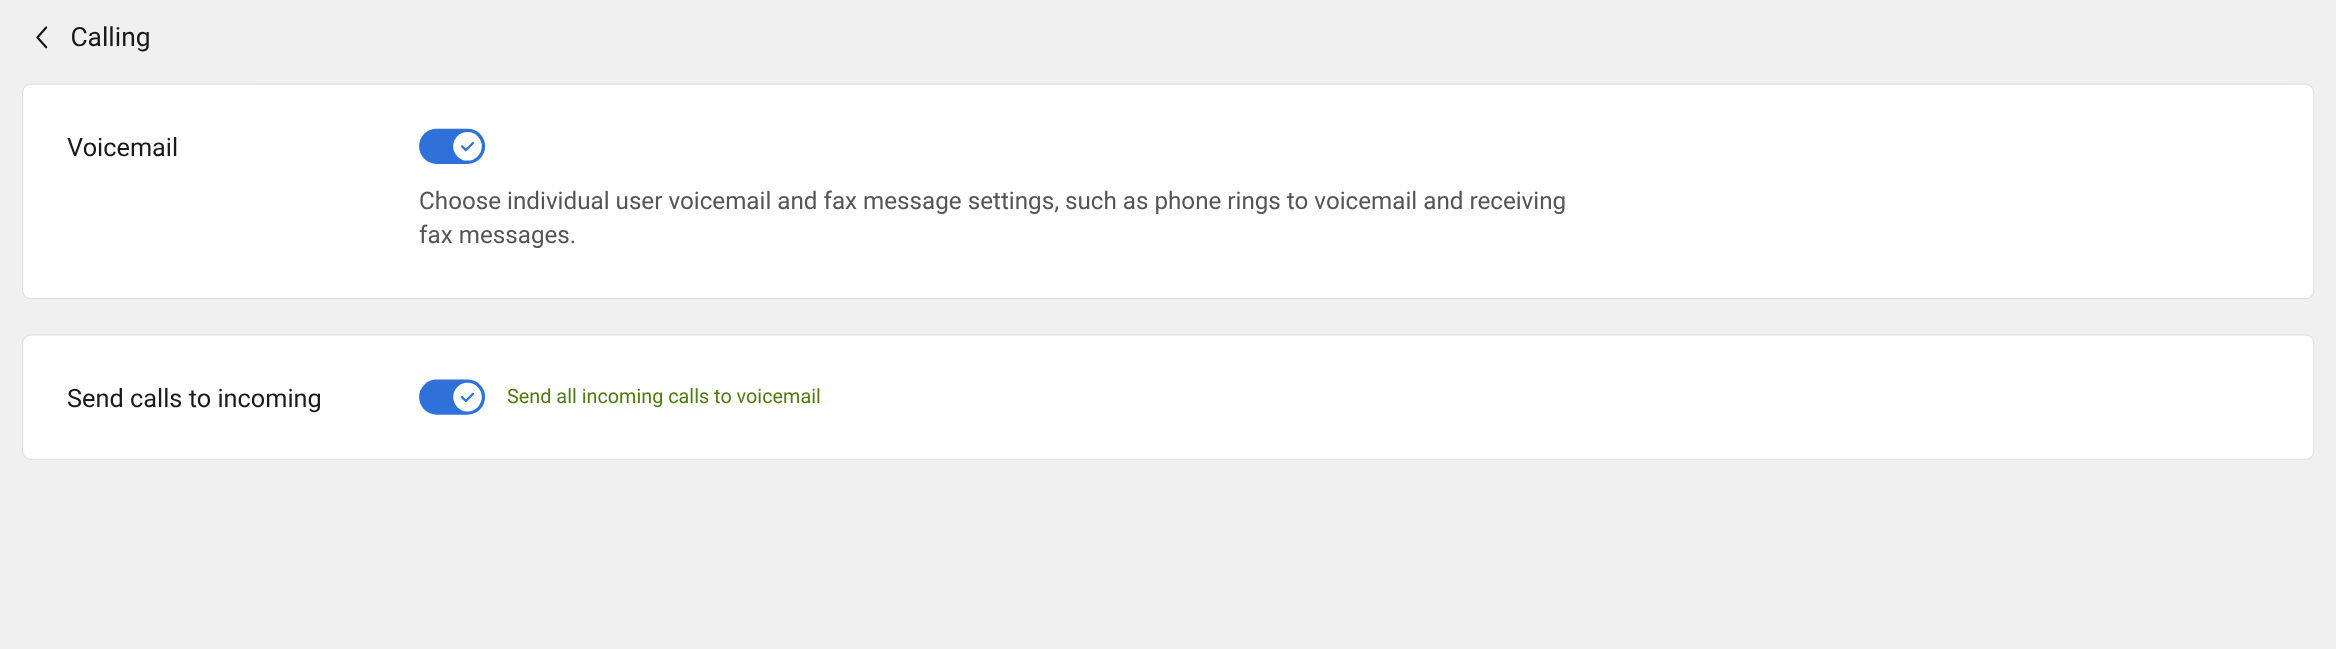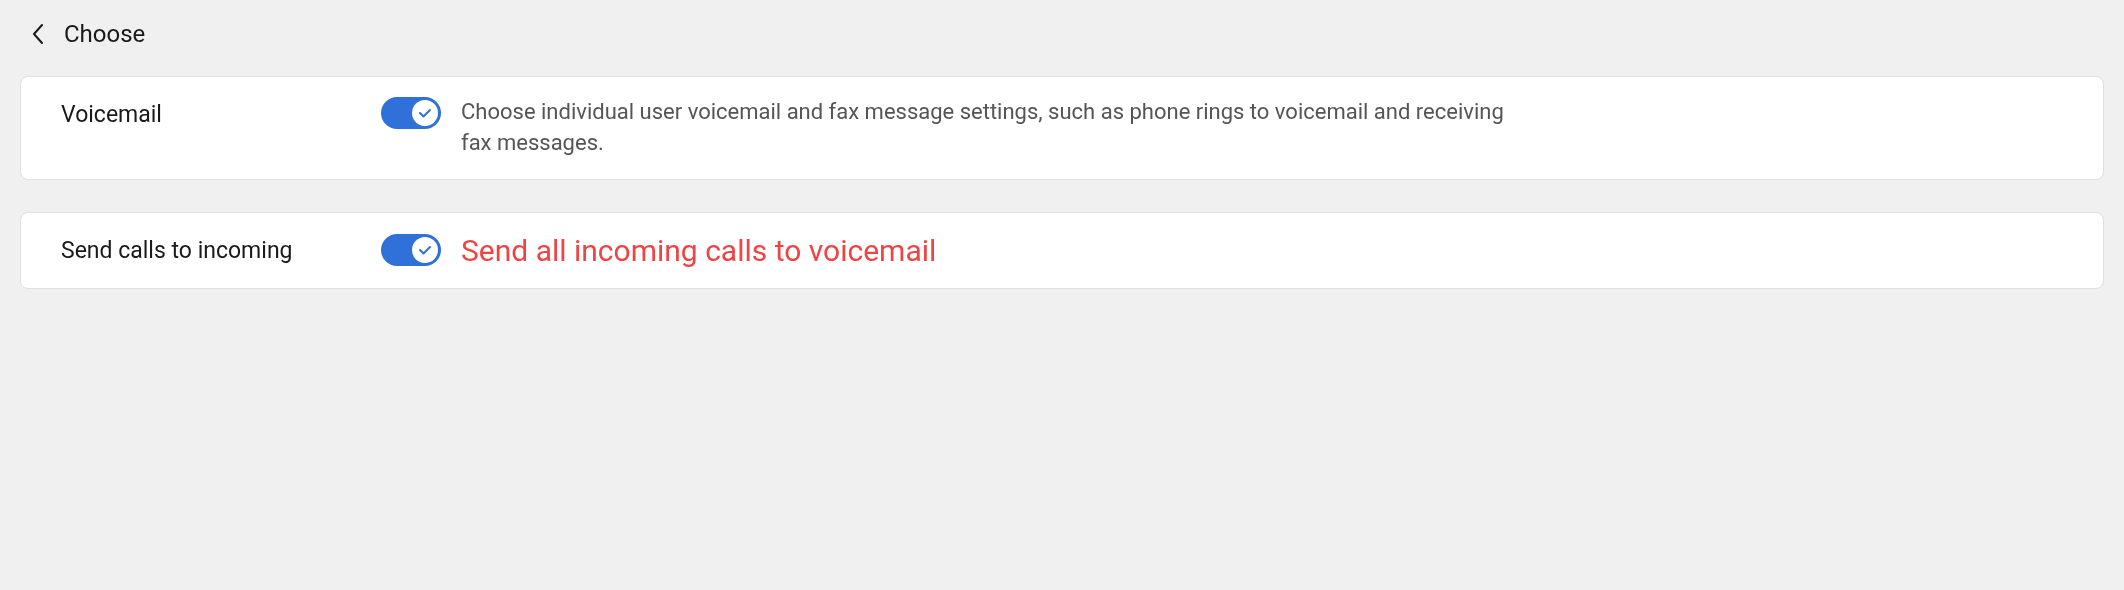--- a/index.html
+++ b/index.html
@@ -30,39 +30,39 @@
     }
     .page-title {
       font-size: 24px;
       font-weight: 400;
       color: #1a1a1a;
     }
     .card {
       background: #ffffff;
       border: 1px solid #e0e0e0;
       border-radius: 8px;
-      padding: 20px 40px;
+      padding: 40px 40px;
       margin-bottom: 32px;
     }
     .setting-row {
       display: flex;
       align-items: flex-start;
     }
     .setting-label {
       width: 320px;
       flex-shrink: 0;
       font-size: 23px;
       font-weight: 400;
       color: #1a1a1a;
       padding-top: 4px;
     }
     .setting-content {
       flex: 1;
       display: flex;
-      flex-direction: row;
+      flex-direction: column;
       gap: 20px;
     }
     .inline-row {
       display: flex;
       align-items: center;
       gap: 20px;
     }
     .toggle {
       position: relative;
       width: 60px;
@@ -84,34 +84,34 @@
       align-items: center;
       justify-content: center;
     }
     .description {
       font-size: 22px;
       color: #555555;
       line-height: 1.4;
       max-width: 1060px;
     }
     .inline-label {
-      font-size: 30px;
-      color: #ef4444;
+      font-size: 18px;
+      color: #4d7c0f;
     }
   </style>
 </head>
 <body>
 
 <div class="header">
   <div class="back-icon">
     <svg width="14" height="22" viewBox="0 0 14 22" fill="none">
       <path d="M11 2 L3 11 L11 20" stroke="#1a1a1a" stroke-width="2" stroke-linecap="round" stroke-linejoin="round"></path>
     </svg>
   </div>
-  <h1 class="page-title">Choose</h1>
+  <h1 class="page-title">Calling</h1>
 </div>
 
 <div class="card">
   <div class="setting-row">
     <div class="setting-label">Voicemail</div>
     <div class="setting-content">
       <div class="toggle">
         <div class="toggle-knob">
           <svg width="14" height="14" viewBox="0 0 14 14" fill="none">
             <path d="M2 7 L5.5 10.5 L12 4" stroke="#2f71d9" stroke-width="2" stroke-linecap="round" stroke-linejoin="round"></path>

